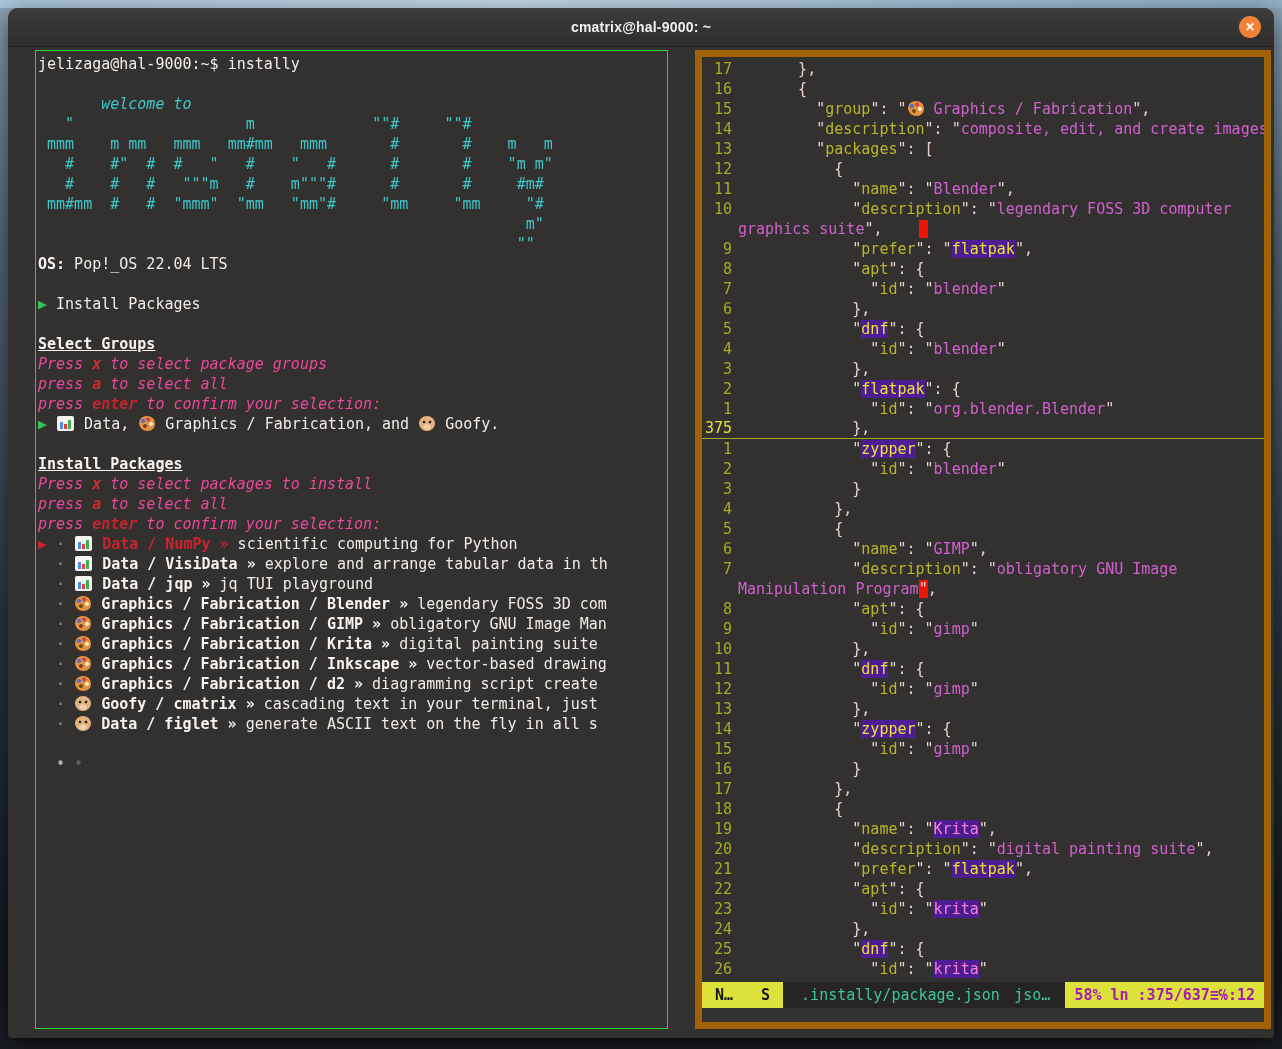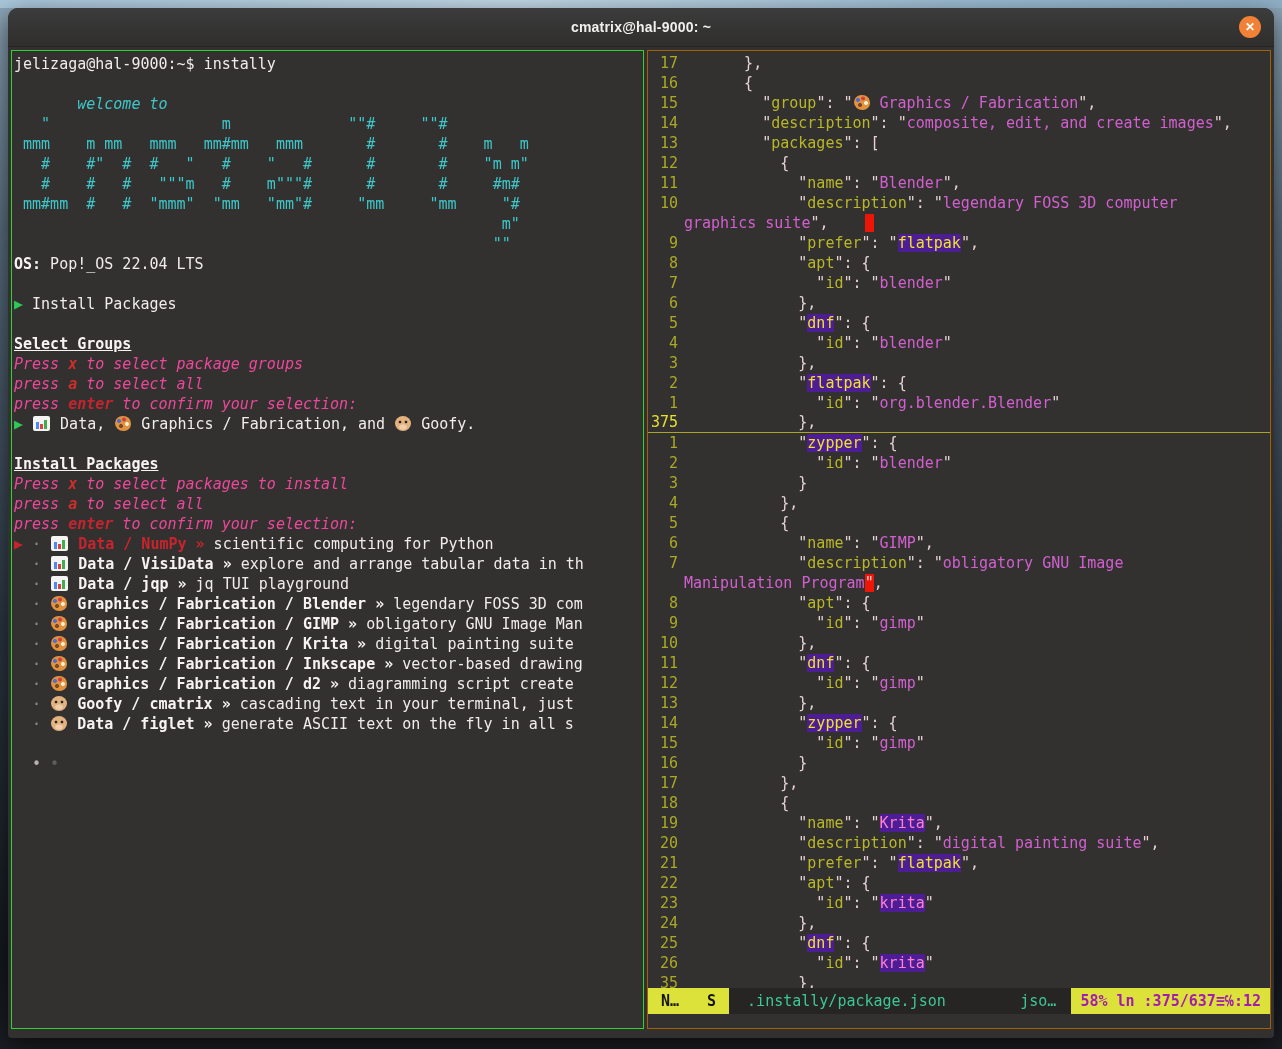--- a/index.html
+++ b/index.html
@@ -10,23 +10,23 @@
   .window{position:absolute;left:8px;top:8px;width:1266px;height:1030px;
     background:#333130;border-radius:10px 10px 4px 4px;box-shadow:0 8px 26px rgba(0,0,0,.6);}
   .titlebar{height:38px;border-radius:10px 10px 0 0;position:relative;
     background:linear-gradient(#3c3c3c,#2f2e2d);border-bottom:1px solid #252422;
     display:flex;align-items:center;justify-content:center;}
   .title-text{color:#f2f0ee;font:bold 14px "Liberation Sans",sans-serif;letter-spacing:.2px;}
   .close-btn{position:absolute;right:13px;top:8px;width:22px;height:22px;border-radius:50%;
     background:#f08137;display:flex;align-items:center;justify-content:center;cursor:pointer;}
   .close-btn span{color:#fff;font:bold 12px/12px "Liberation Sans",sans-serif;}
   .content{position:absolute;top:39px;left:0;right:0;bottom:6px;display:flex;gap:3px;padding:3px;}
-  .pane{box-sizing:border-box;height:100%;background:#333130;}
+  .pane{box-sizing:border-box;height:100%;background:#333130;margin-left:24px;}
   .pane-left{width:633px;border:1px solid #2fd32f;}
-  .pane-right{flex:1;border:1px solid #a16207;display:flex;flex-direction:column;overflow:hidden;}
+  .pane-right{flex:1;border:7px solid #a16207;display:flex;flex-direction:column;overflow:hidden;}
   
   .tui{padding:3px 0 0 2px;font-size:15px;line-height:20px;color:#efece9;overflow:hidden;height:100%;box-sizing:border-box;}
   .trow{height:20px;white-space:pre;}
   .tk-w{color:#efece9}
   .tk-b{color:#f6f3f0;font-weight:bold}
   .tk-bu{color:#f6f3f0;font-weight:bold;text-decoration:underline}
   .tk-i{color:#ec4899;font-style:italic}
   .tk-x{color:#cc2d2d;font-style:italic;font-weight:bold}
   .tk-eb{color:#c42430;font-style:italic;font-weight:bold}
   .tk-g{color:#2ec957}

